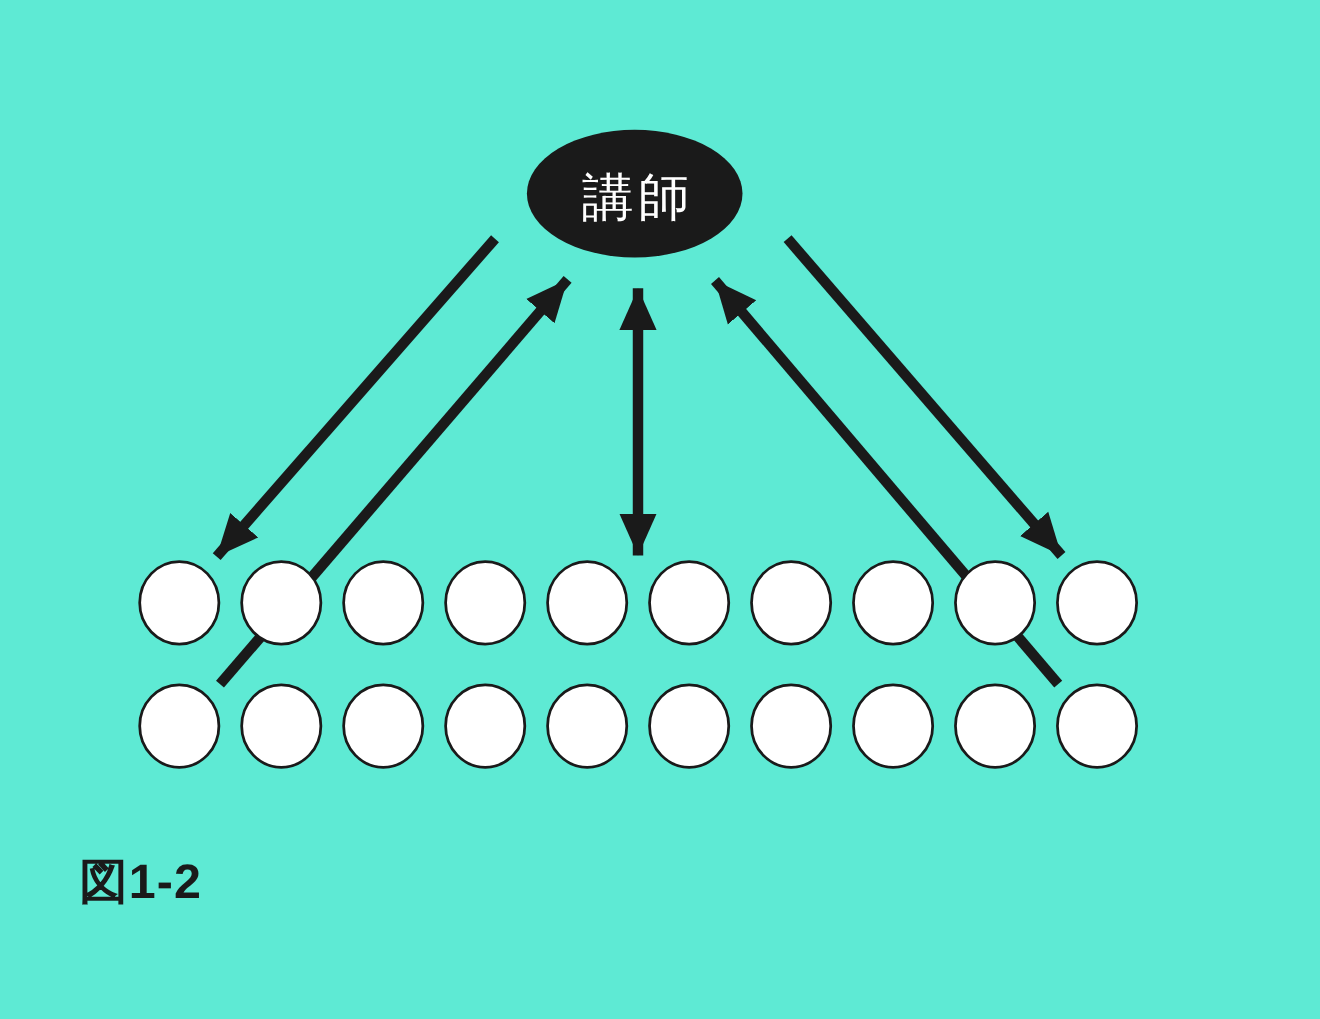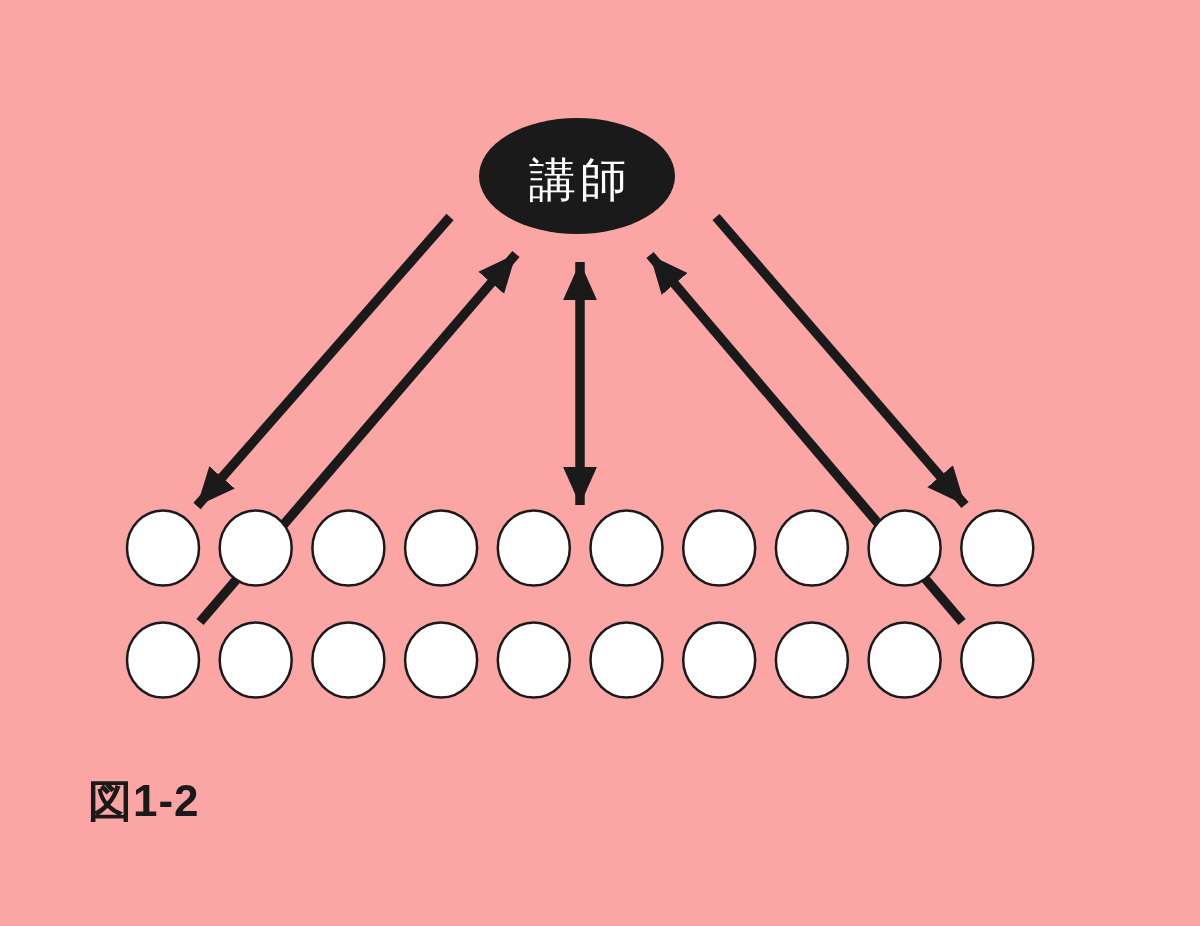--- a/index.html
+++ b/index.html
@@ -1,33 +1,33 @@
 <!DOCTYPE html>
 <html><head>
 <meta charset="utf-8">
 <style>
   html, body { margin: 0; padding: 0; background: #ffffff; }
   .page {
     position: relative;
     width: 1200px;
     height: 926px;
-    background: #fca5a5;
+    background: #5eead4;
     overflow: hidden;
     font-family: "Liberation Sans", "DejaVu Sans", sans-serif;
   }
   svg.diagram { position: absolute; left: 0; top: 0; }
   #instructor-label {
     font-family: "Liberation Sans", "DejaVu Sans", sans-serif;
     font-size: 47px;
     letter-spacing: 4px;
     font-weight: 500;
   }
   .caption {
     position: absolute;
-    left: 88px;
+    left: 72px;
     top: 772px;
     display: flex;
     align-items: baseline;
     gap: 56px;
     font-size: 44px;
     font-weight: 600;
     color: #1a1a1a;
     letter-spacing: 1px;
     white-space: nowrap;
   }

